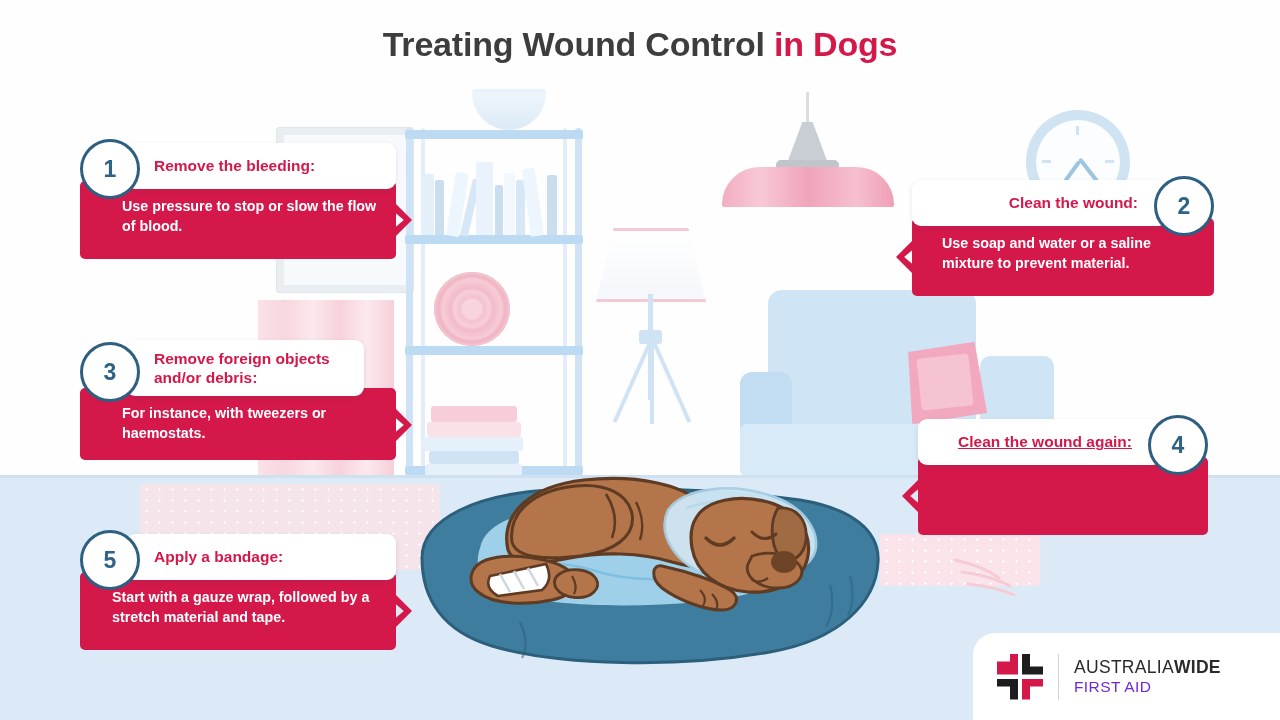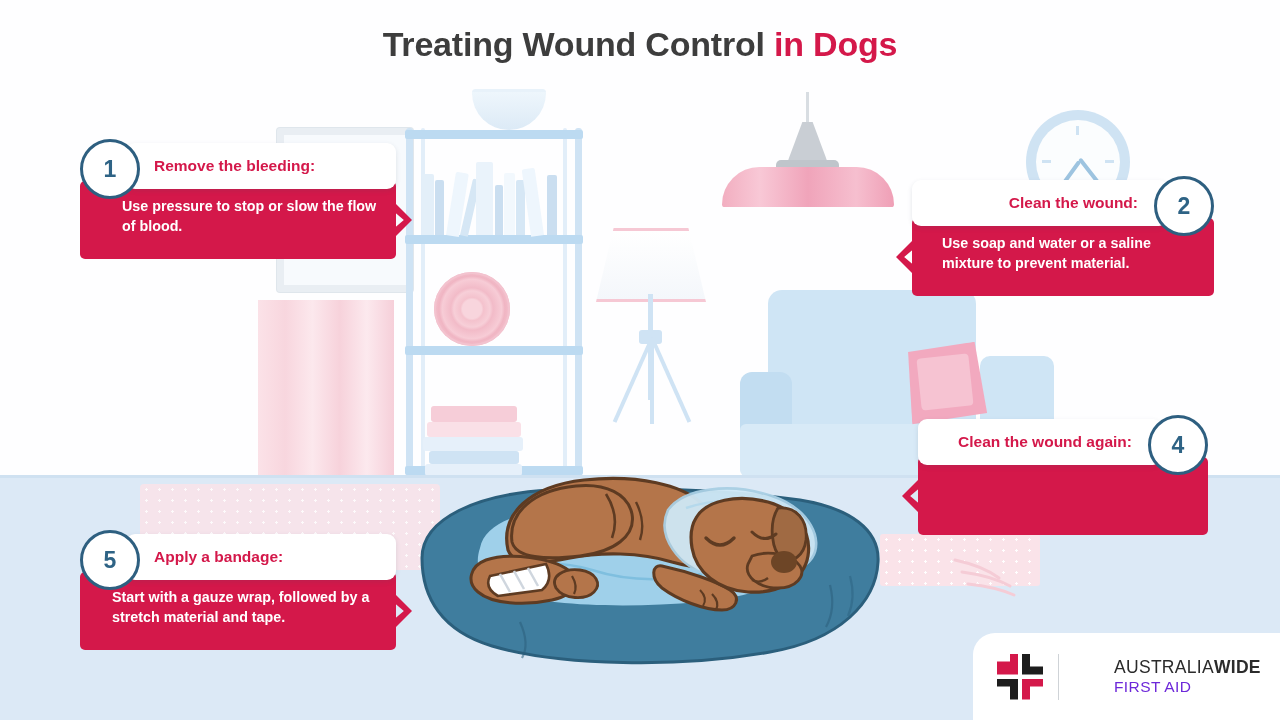--- a/index.html
+++ b/index.html
@@ -111,21 +111,21 @@
   
   .card.right .hdr{margin-right:46px;justify-content:flex-end;}
   .card.right .num{right:0;top:0;}
 
   
   .logo-panel{position:absolute;right:0;bottom:0;width:307px;height:87px;
       background:#ffffff;border-radius:22px 0 0 0;display:flex;align-items:center;}
   .logo-mark{position:relative;width:46px;height:46px;margin-left:24px;flex:0 0 auto;}
   .q{position:absolute;width:21px;height:21px;}
   .divider{width:1px;height:46px;background:#cfd3d7;margin:0 15px;flex:0 0 auto;}
-  .logo-txt{line-height:1.12;margin-left:40px;}
+  .logo-txt{line-height:1.12;}
   .logo-l1{font-size:17.5px;color:#2b2b2b;letter-spacing:.3px;}
   .logo-l1 b{font-weight:bold;}
   .logo-l2{font-size:15.5px;color:#6d28d9;letter-spacing:.4px;}
 </style>
 </head>
 <body>
 
 <div id="stage">
 
   <div class="scene">
@@ -299,24 +299,36 @@
     </div>
     <div class="body" style="margin-top:-8px;width:302px;min-height:78px;padding:16px 22px 16px 30px;box-sizing:border-box;">
       <span>Use soap and water or a saline mixture to prevent material.</span>
       <div class="notch left" style="left:-16px;top:22px;"></div>
     </div>
     <div class="num" style="top:-4px;">
       <span>2</span>
     </div>
   </div>
 
+  <div class="card left" style="left:80px;top:340px;width:284px;">
+    <div class="hdr" style="height:56px;padding:0 14px 0 28px;">
+      <div class="hdr-txt">Remove foreign objects and/or debris:</div>
+    </div>
+    <div class="body" style="margin-top:-8px;width:316px;min-height:72px;padding:16px 18px 16px 42px;box-sizing:border-box;">
+      <span>For instance, with tweezers or haemostats.</span>
+      <div class="notch right" style="right:-16px;top:20px;"></div>
+    </div>
+    <div class="num" style="top:2px;">
+      <span>3</span>
+    </div>
+  </div>
 
   <div class="card right" style="left:918px;top:419px;width:290px;">
     <div class="hdr" style="height:46px;padding:0 30px 0 16px;">
-      <div class="hdr-txt" style="text-align:left;">Clean the wound again:</div>
+      <div class="hdr-txt" style="text-align:left;text-decoration:underline;">Clean the wound again:</div>
     </div>
     <div class="body" style="margin-top:-8px;width:290px;min-height:78px;padding:16px 22px 16px 26px;box-sizing:border-box;">
       <div class="notch left" style="left:-16px;top:22px;"></div>
     </div>
     <div class="num" style="top:-4px;">
       <span>4</span>
     </div>
   </div>
 
   <div class="card left" style="left:80px;top:534px;width:316px;">

